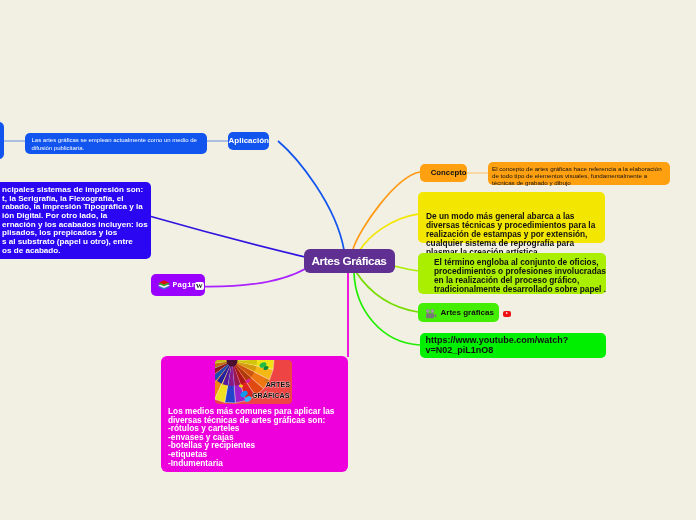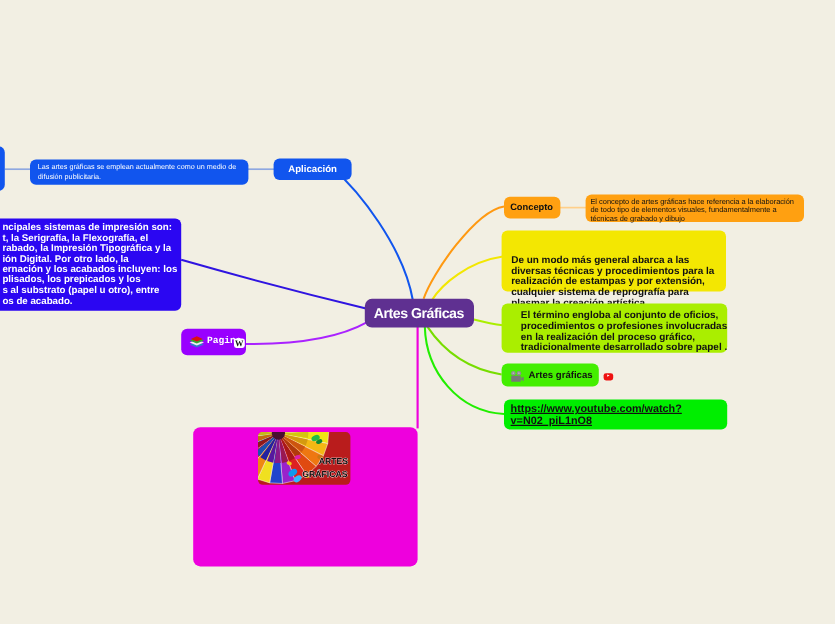--- a/index.html
+++ b/index.html
@@ -21,41 +21,41 @@
   <path d="M394,266 C402,268 410,270 419,271" stroke="#aaee00" stroke-width="1.7"></path>
   <path d="M356,272 C372,296 393,308 418,312" stroke="#77dd00" stroke-width="1.7"></path>
   <path d="M354,272 C355,310 382,343 420,345" stroke="#22ee00" stroke-width="1.7"></path>
   <path d="M466,173 H489" stroke="#ffcf8a" stroke-width="1.4"></path>
 </svg>
 
 <div class="abs node" style="left:-10px;top:122.4px;width:13.6px;height:37px;background:#1155ee;"></div>
 
 <div class="abs node" style="left:24.5px;top:132.5px;width:182px;height:21.5px;background:#1155ee;font-weight:normal;font-size:6.0px;line-height:8.6px;padding:3.2px 7px;">Las artes gráficas se emplean actualmente como un medio de<br>difusión publicitaria.</div>
 
-<div class="abs node" style="left:228px;top:131.5px;width:65px;height:18px;background:#1155ee;font-size:8px;text-align:center;line-height:18px;">Aplicación</div>
+<div class="abs node" style="left:228px;top:131.5px;width:41px;height:18px;background:#1155ee;font-size:8px;text-align:right;line-height:18px;">Aplicación</div>
 
 <div class="abs node" style="left:-6px;top:182px;width:157px;height:77px;background:#2b06f2;font-size:8.1px;line-height:8.65px;padding:4px 8px;overflow:hidden;">ncipales sistemas de impresión son:<br>t, la Serigrafía, la Flexografía, el<br>rabado, la Impresión Tipográfica y la<br>ión Digital. Por otro lado, la<br>ernación y los acabados incluyen: los<br>plisados, los prepicados y los<br>s al substrato (papel u otro), entre<br>os de acabado.</div>
 
 <div class="abs node" style="left:151px;top:274px;width:53.5px;height:22px;background:#9900ff;font-size:8px;font-family:Liberation Mono, monospace;">
   <svg class="abs" style="left:5px;top:4px" width="16" height="14" viewBox="0 0 16 14">
     <g>
       <path d="M2,9 L8,6.5 L14,9 L8,11.5 Z" fill="#3377cc"></path>
       <path d="M2,7.4 L8,4.9 L14,7.4 L8,9.9 Z" fill="#eeeeee"></path>
       <path d="M2,5.8 L8,3.3 L14,5.8 L8,8.3 Z" fill="#33aa33"></path>
       <path d="M3,4.4 L8,2.3 L13,4.4 L8,6.5 Z" fill="#dd1111"></path>
     </g>
   </svg>
   <span class="abs" style="left:21.5px;top:6px;">Pagina</span>
 </div>
 
 <div class="abs" style="left:195px;top:281.5px;width:8.6px;height:8.6px;background:#ffffff;border-radius:2px;color:#111;font-weight:bold;font-size:7px;text-align:center;line-height:8.8px;font-family:'Liberation Serif',serif;">W</div>
 
 <div class="abs node" style="left:303.5px;top:248.5px;width:91px;height:24px;background:#5f3091;font-size:11.8px;letter-spacing:-0.4px;text-align:center;line-height:24px;border-radius:6px;">Artes Gráficas</div>
 
-<div class="abs node" style="left:419.5px;top:163.5px;width:47px;height:18px;background:#ffa011;color:#111;font-size:7.75px;text-align:center;line-height:18px;">Concepto</div>
+<div class="abs node" style="left:419.5px;top:163.5px;width:47px;height:18px;background:#ffa011;color:#111;font-size:7.75px;text-align:right;line-height:18px;">Concepto</div>
 
 <div class="abs node" style="left:488px;top:162px;width:182px;height:22.5px;background:#ffa011;color:#111;font-weight:normal;font-size:6.2px;line-height:7.3px;padding:2.8px 4px;">El concepto de artes gráficas hace referencia a la elaboración<br>de todo tipo de elementos visuales, fundamentalmente a<br>técnicas de grabado y dibujo</div>
 
 <div class="abs node" style="left:418px;top:191.5px;width:187px;height:51.5px;background:#f3e702;color:#111;font-size:8.3px;line-height:9px;padding:20px 8px;">De un modo más general abarca a las<br>diversas técnicas y procedimientos para la<br>realización de estampas y por extensión,<br>cualquier sistema de reprografía para<br>plasmar la creación artística</div>
 
 <div class="abs node" style="left:418px;top:252.5px;width:188px;height:41px;background:#aaee00;color:#111;font-size:8.3px;line-height:9px;padding:5px 16px;">El término engloba al conjunto de oficios,<br>procedimientos o profesiones involucradas<br>en la realización del proceso gráfico,<br>tradicionalmente desarrollado sobre papel .</div>
 
 <div class="abs node" style="left:417.5px;top:302.5px;width:81px;height:19.5px;background:#44ee00;color:#111;font-size:8px;">
   <svg class="abs" style="left:7.5px;top:6.5px" width="12" height="10" viewBox="0 0 12 10">
     <circle cx="2.8" cy="2" r="1.9" fill="#909090"></circle>
@@ -65,24 +65,24 @@
     <rect x="1" y="4.2" width="8" height="5" rx="0.8" fill="#787878"></rect>
     <path d="M9.4,5.8 L11.4,5 L11.4,8.4 L9.4,7.6 Z" fill="#787878"></path>
   </svg>
   <span class="abs" style="left:23px;top:5.5px;">Artes gráficas</span>
 </div>
 
 <div class="abs" style="left:503px;top:310.5px;width:8px;height:6.3px;background:#ee1111;border-radius:2px;">
   <div class="abs" style="left:2.8px;top:1.6px;width:0;height:0;border-left:2.8px solid #fff;border-top:1.6px solid transparent;border-bottom:1.6px solid transparent;"></div>
 </div>
 
-<div class="abs node" style="left:419.5px;top:332.5px;width:186.5px;height:25.5px;background:#00ee00;color:#111;font-size:9px;line-height:9.5px;padding:3.5px 6px;text-decoration:underline;">https://www.youtube.com/watch?<br>v=N02_piL1nO8</div>
+<div class="abs node" style="left:419.5px;top:332.5px;width:186.5px;height:25.5px;background:#00ee00;color:#111;font-size:9px;line-height:9.5px;padding:3.5px 6px;">https://www.youtube.com/watch?<br>v=N02_piL1nO8</div>
 
 <div class="abs node" style="left:161px;top:356px;width:187px;height:115.5px;background:#ee00dd;border-radius:6px;">
-  <div class="abs" style="left:54px;top:4px;width:77px;height:44px;background:#b91c1c;border-radius:4px;overflow:hidden;text-align:right;">
+  <div class="abs" style="left:54px;top:4px;width:77px;height:44px;background:#ef4444;border-radius:4px;overflow:hidden;text-align:right;">
     <svg width="77" height="44" viewBox="0 0 77 44">
       <g>
         <g stroke="#ffffff" stroke-width="0.4">
           <path d="M17.0,1.0 L52.6,-21.3 L57.1,-11.5 Z" fill="#b8d62e"></path>
           <path d="M17.0,1.0 L57.1,-11.5 L59.0,-1.0 Z" fill="#d8e030"></path>
           <path d="M17.0,1.0 L59.0,-1.0 L58.1,9.7 Z" fill="#f0e414"></path>
           <path d="M17.0,1.0 L58.1,9.7 L54.5,19.8 Z" fill="#f4b814"></path>
           <path d="M17.0,1.0 L54.5,19.8 L48.5,28.7 Z" fill="#ee7711"></path>
           <path d="M17.0,1.0 L48.5,28.7 L40.5,35.8 Z" fill="#e04a10"></path>
           <path d="M17.0,1.0 L40.5,35.8 L30.9,40.6 Z" fill="#dd2222"></path>
@@ -121,13 +121,14 @@
           <ellipse cx="26" cy="26" rx="2.2" ry="1.5" fill="#eecc11" transform="rotate(15 26 26)"></ellipse>
           <ellipse cx="29" cy="34" rx="4" ry="2.6" fill="#1199ee" transform="rotate(-35 29 34)"></ellipse>
           <ellipse cx="33" cy="39" rx="3.6" ry="2.4" fill="#33bbff" transform="rotate(-35 33 39)"></ellipse>
           <ellipse cx="41" cy="37" rx="1.6" ry="1.1" fill="#eecc11" transform="rotate(15 41 37)"></ellipse>
         </g>
         <text x="75" y="27" text-anchor="end" font-family="Liberation Sans, sans-serif" font-size="7.2" font-weight="bold" fill="#111" stroke="#fff" stroke-width="0.5" paint-order="stroke">ARTES</text>
         <text x="74.5" y="37.5" text-anchor="end" font-family="Liberation Sans, sans-serif" font-size="7.2" font-weight="bold" fill="#111" stroke="#fff" stroke-width="0.5" paint-order="stroke">GRÁFICAS</text>
       </g>
     </svg>
   </div>
+  <div class="abs" style="left:7px;top:51px;font-size:8.3px;line-height:8.6px;color:#fff;font-weight:bold;white-space:nowrap;">Los medios más comunes para aplicar las<br>diversas técnicas de artes gráficas son:<br>-rótulos y carteles<br>-envases y cajas<br>-botellas y recipientes<br>-etiquetas<br>-Indumentaria</div>
 </div>
 
 </body></html>

